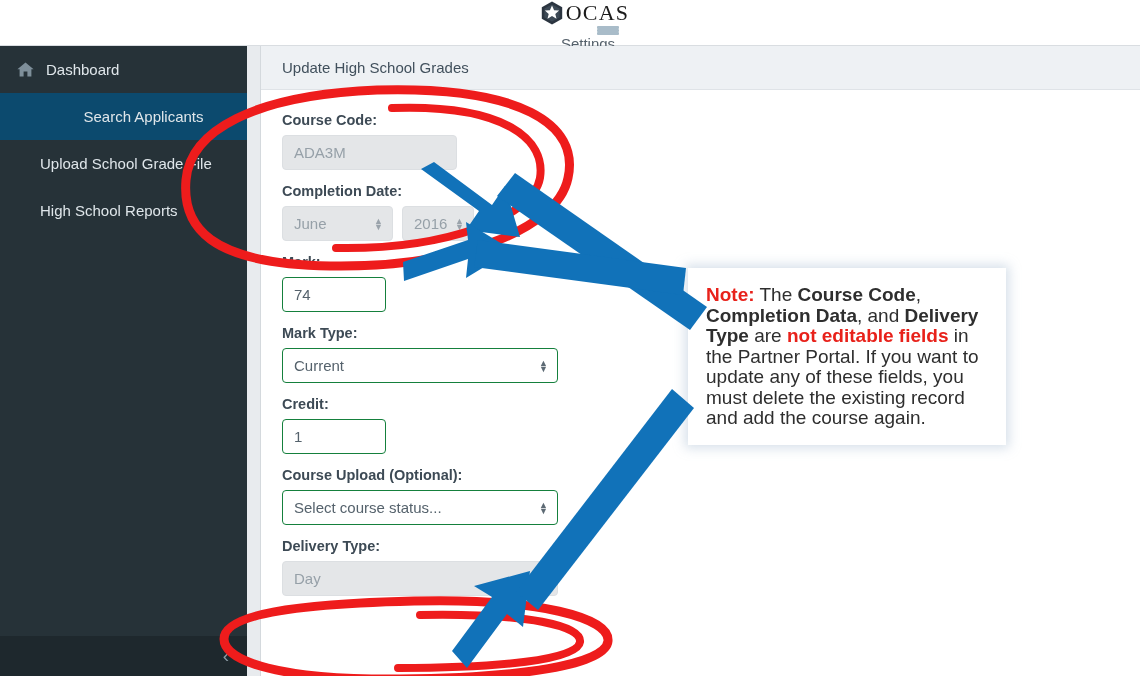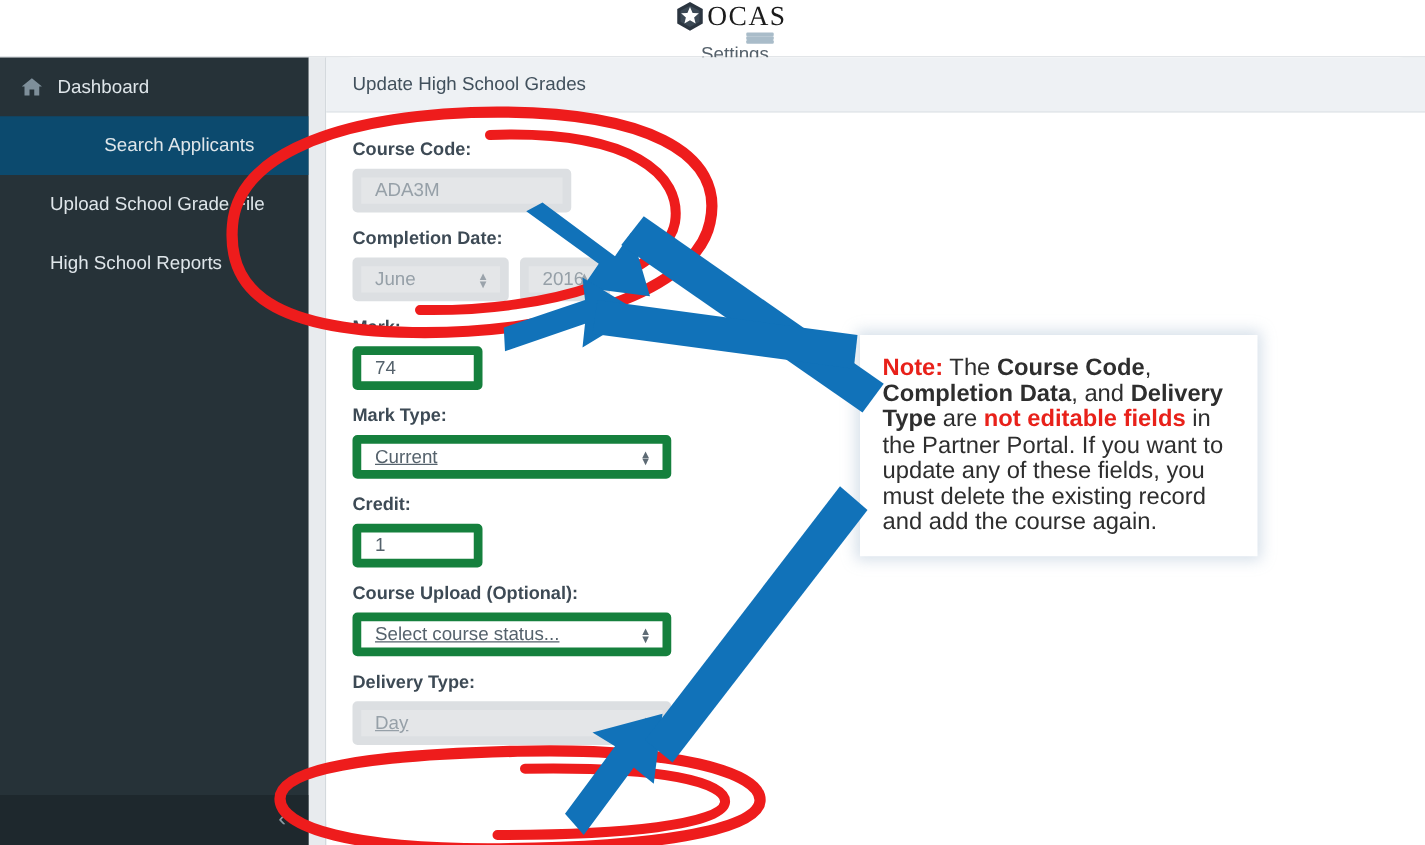--- a/index.html
+++ b/index.html
@@ -79,29 +79,29 @@
   }
   .panel-head .title { font-size: 15px; color: #41505c; }
 
   .form { padding: 22px 0 0 21px; }
   .field { margin-bottom: 13px; }
   .flabel {
     font-size: 14.5px; font-weight: bold; color: #3d4a55;
     margin-bottom: 7px; display: block;
   }
   .inp {
-    height: 35px; border: 7px solid #15803d; border-radius: 4px;
+    height: 35px; border: 1px solid #15803d; border-radius: 4px;
     background: #ffffff; color: #55626c; font-size: 15px;
     display: flex; align-items: center; padding: 1px 11px;
   }
   .inp.disabled { background: #e4e6e8; border-color: #dcdfe2; color: #96a0a8; }
   .w-narrow { width: 104px; }
   .w-code   { width: 175px; }
-  .w-wide   { width: 255px; text-decoration: underline; }
-  .w-month  { width: 125px; }
+  .w-wide   { width: 276px; }
+  .w-month  { width: 111px; }
   .w-year   { width: 72px; }
 
   .sel { position: relative; justify-content: flex-start; }
   .sel .spin {
     position: absolute; right: 9px; top: 50%; transform: translateY(-50%);
     display: flex; flex-direction: column; line-height: 6px;
     color: #5d6a74; font-size: 9px;
   }
   .inp.disabled .spin { color: #9aa3ab; }
   .row-inline { display: flex; gap: 9px; }

